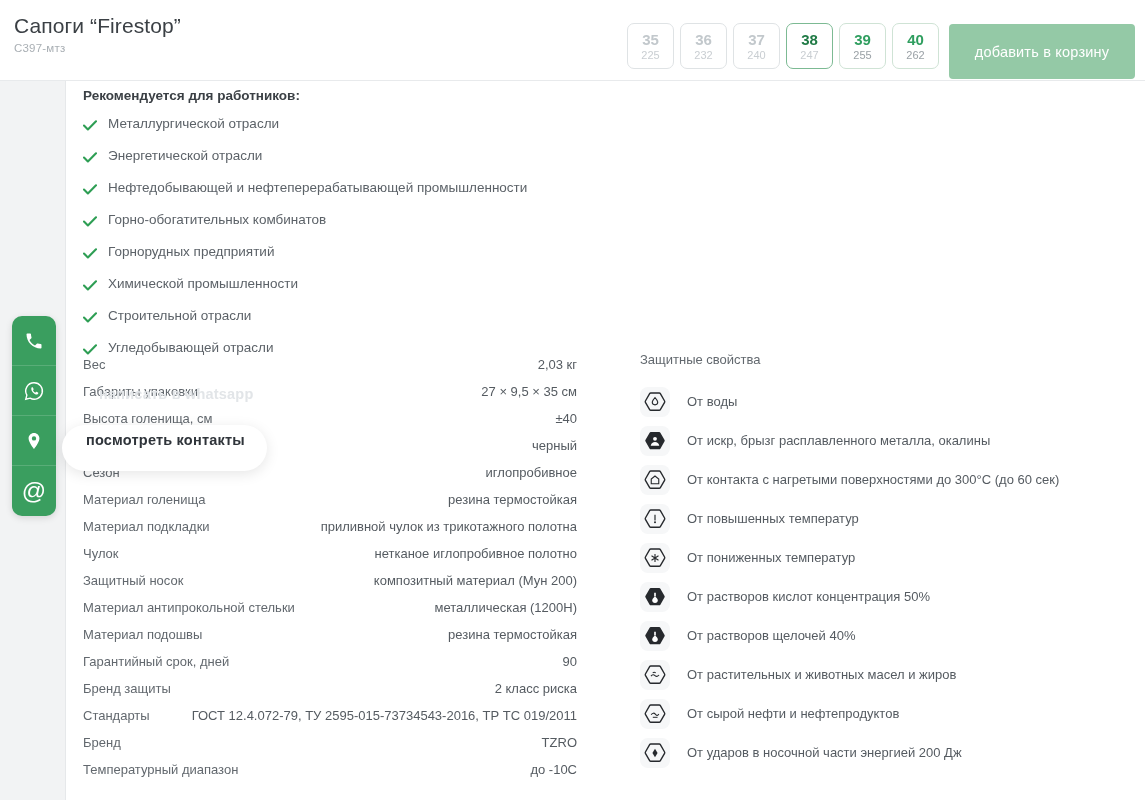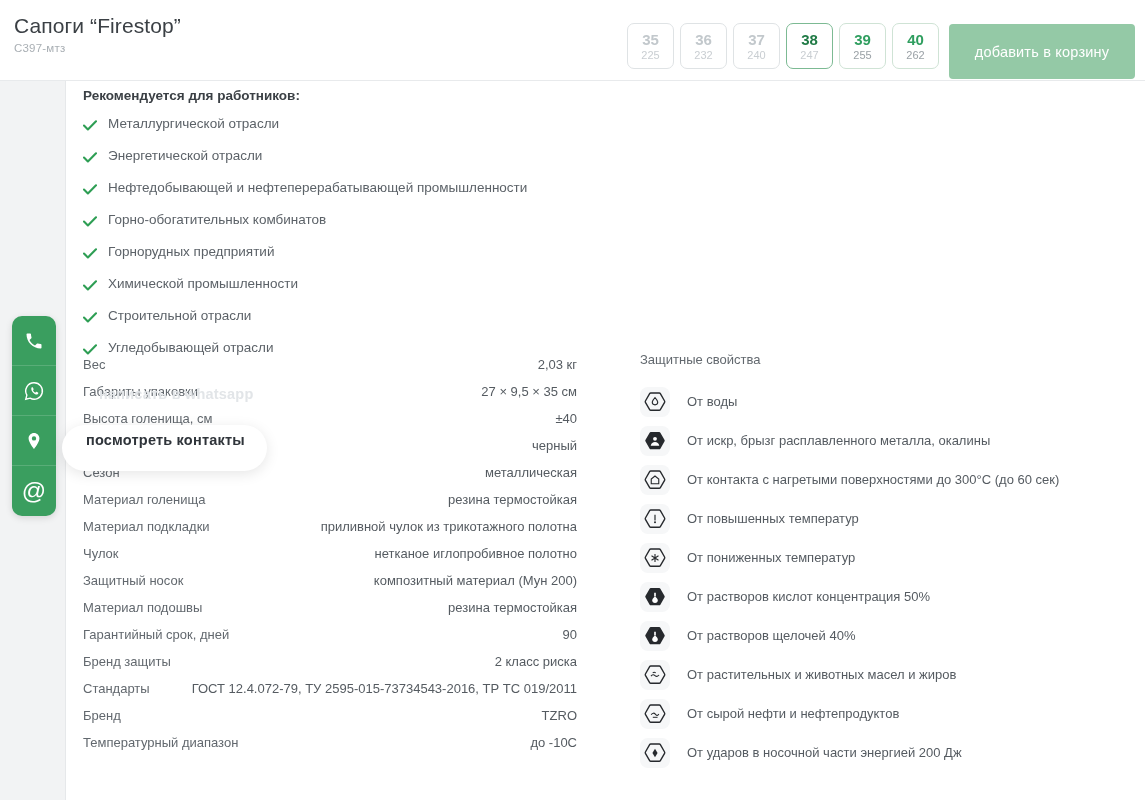--- a/index.html
+++ b/index.html
@@ -383,37 +383,41 @@
         <div class="spec-row">
           <span class="spec-key">Высота голенища, см</span>
           <span class="spec-val">±40</span>
         </div>
         <div class="spec-row">
           <span class="spec-key">Цвет</span>
           <span class="spec-val">черный</span>
         </div>
         <div class="spec-row">
           <span class="spec-key">Сезон</span>
-          <span class="spec-val">металлическая</span>
+          <span class="spec-val">иглопробивное</span>
         </div>
         <div class="spec-row">
           <span class="spec-key">Материал голенища</span>
           <span class="spec-val">резина термостойкая</span>
         </div>
         <div class="spec-row">
           <span class="spec-key">Материал подкладки</span>
           <span class="spec-val">приливной чулок из трикотажного полотна</span>
         </div>
         <div class="spec-row">
           <span class="spec-key">Чулок</span>
           <span class="spec-val">нетканое иглопробивное полотно</span>
         </div>
         <div class="spec-row">
           <span class="spec-key">Защитный носок</span>
           <span class="spec-val">композитный материал (Мун 200)</span>
+        </div>
+        <div class="spec-row">
+          <span class="spec-key">Материал антипрокольной стельки</span>
+          <span class="spec-val">металлическая (1200Н)</span>
         </div>
         <div class="spec-row">
           <span class="spec-key">Материал подошвы</span>
           <span class="spec-val">резина термостойкая</span>
         </div>
         <div class="spec-row">
           <span class="spec-key">Гарантийный срок, дней</span>
           <span class="spec-val">90</span>
         </div>
         <div class="spec-row">

